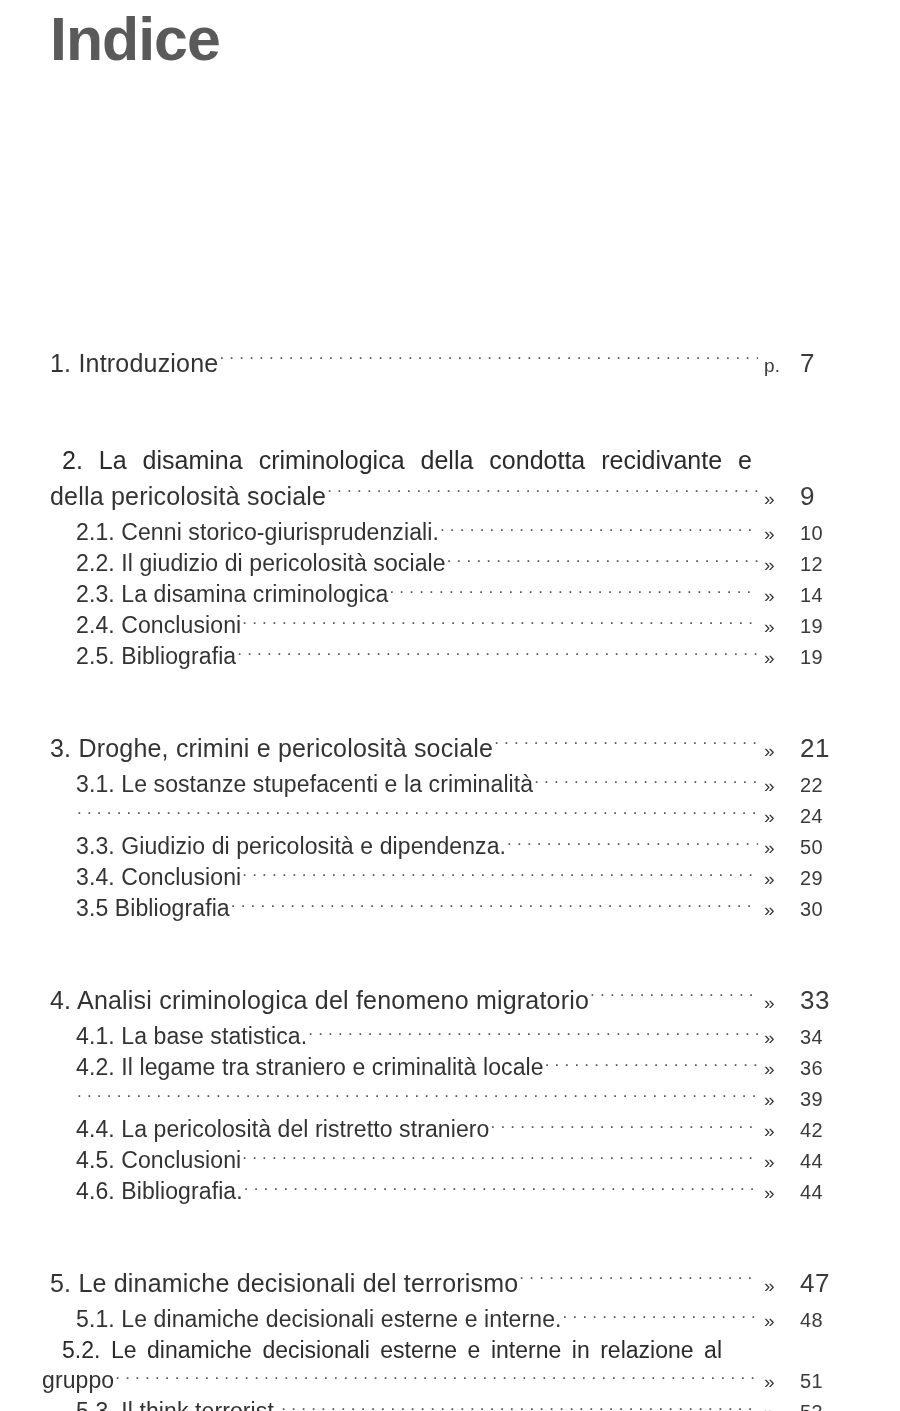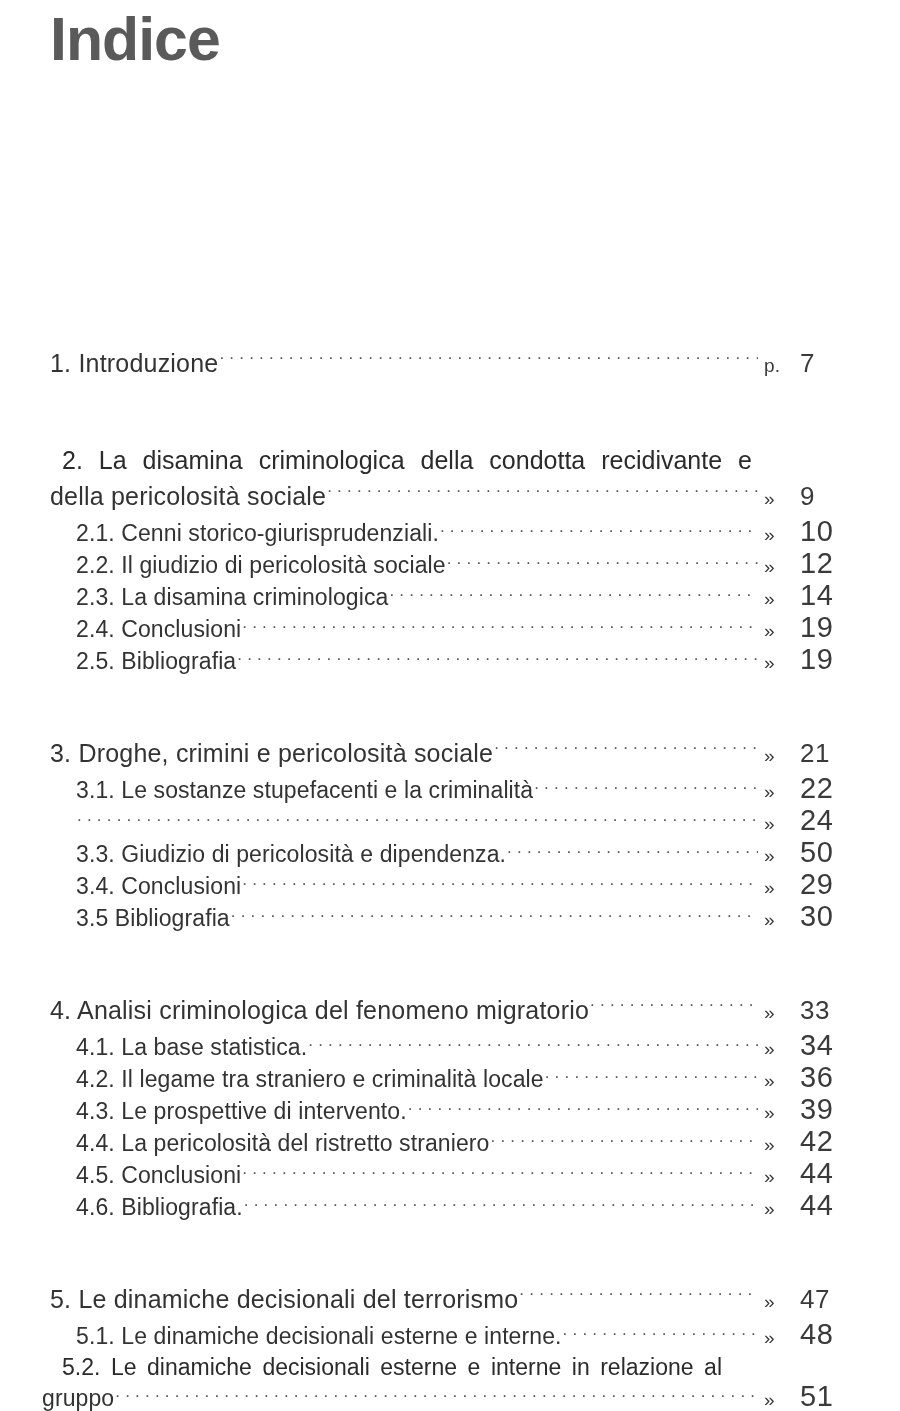--- a/index.html
+++ b/index.html
@@ -107,21 +107,21 @@
   }
   .chapter-row .pagenum { font-size: 26px; }
 
   
   .section-row {
     font-size: 23px;
     line-height: 28px;
     padding-left: 76px;
     letter-spacing: 0.1px;
   }
-  .section-row .pagenum { font-size: 29px; }
+  .section-row .pagenum { font-size: 20px; }
 
   
   .wrap-row {
     position: relative;
     width: 900px;
     box-sizing: border-box;
     padding-left: 62px;
     font-size: 25px;
     line-height: 36px;
   }
@@ -283,21 +283,20 @@
     </div>
 
     <div class="row section-row">
       <span class="text-col nowrap">4.2. Il legame tra straniero e criminalità locale</span>
       <span class="leader"></span>
       <span class="marker">»</span>
       <span class="pagenum">36</span>
     </div>
 
     <div class="row section-row">
-      <span class="text-col nowrap">4.3. Le prospettive di intervento.</span>
       <span class="leader"></span>
       <span class="marker">»</span>
       <span class="pagenum">39</span>
     </div>
 
     <div class="row section-row">
       <span class="text-col nowrap">4.4. La pericolosità del ristretto straniero</span>
       <span class="leader"></span>
       <span class="marker">»</span>
       <span class="pagenum">42</span>

